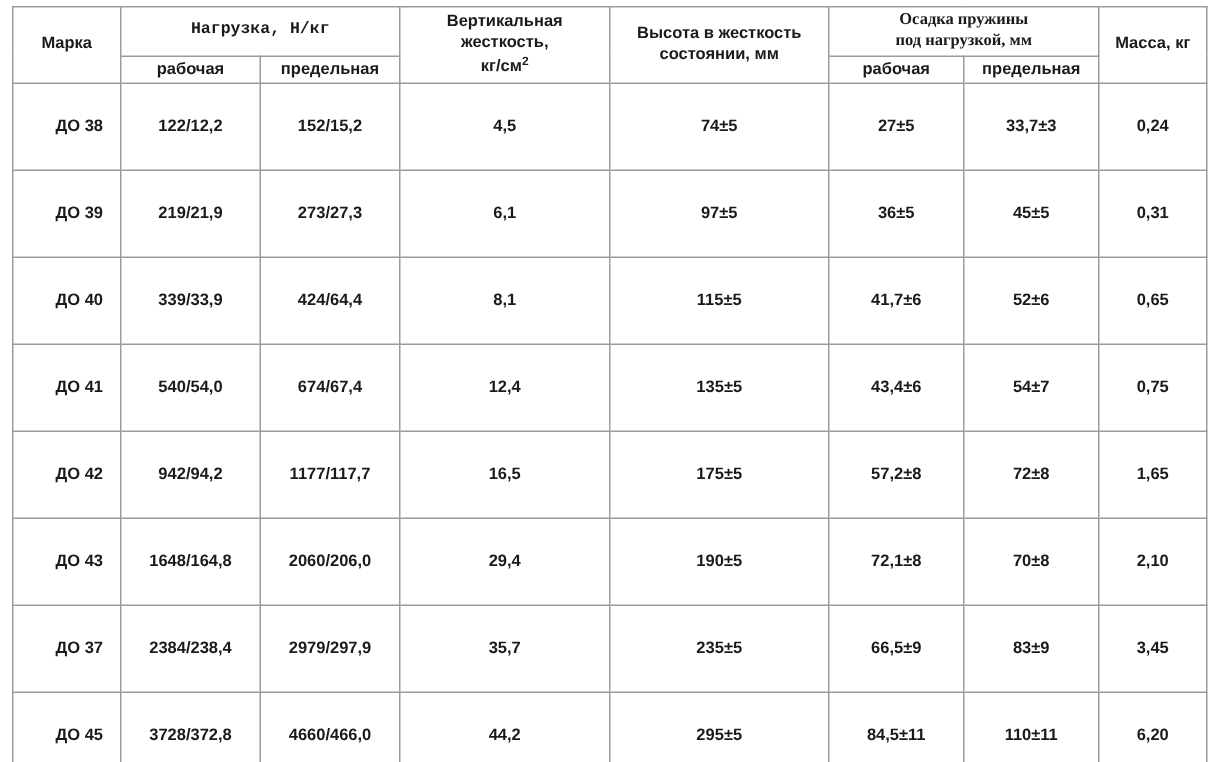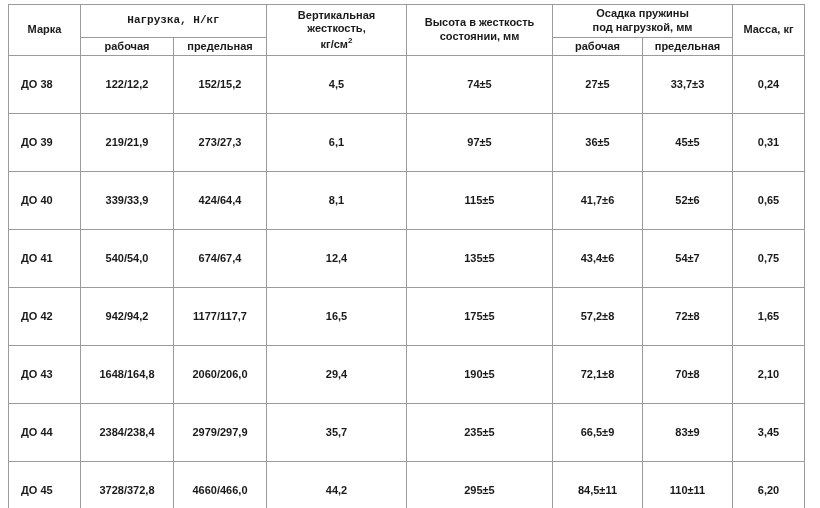--- a/index.html
+++ b/index.html
@@ -47,34 +47,34 @@
   }
   thead tr.head-top th,
   thead tr.head-sub th {
     height: 1px;
   }
   .head-top th { }
   .hdr-marka     { width: 72px; }
   .hdr-load      { width: 186px; font-family: Liberation Mono, monospace; }
   .hdr-stiff     { width: 140px; }
   .hdr-height    { width: 146px; }
-  .hdr-sag       { width: 180px; }
+  .hdr-sag       { width: 180px; font-family: Liberation Serif, serif; }
   .hdr-mass      { width: 72px; }
   .sub-work      { width: 93px; }
   .sub-limit     { width: 93px; }
   .sub-work2     { width: 90px; }
   .sub-limit2    { width: 90px; }
   tbody td {
     height: 58px;
     font-weight: bold;
     font-size: 11px;
   }
   tbody td.marka {
     text-align: left;
-    padding-left: 12px;
+    padding-left: 28px;
   }
   .multiline {
     display: block;
   }
   .sup {
     font-size: 8px;
     vertical-align: super;
   }
 </style>
 </head>
@@ -173,21 +173,21 @@
           <td class="marka">ДО 43</td>
           <td>1648/164,8</td>
           <td>2060/206,0</td>
           <td>29,4</td>
           <td>190±5</td>
           <td>72,1±8</td>
           <td>70±8</td>
           <td>2,10</td>
         </tr>
         <tr>
-          <td class="marka">ДО 44</td>
+          <td class="marka">ДО 37</td>
           <td>2384/238,4</td>
           <td>2979/297,9</td>
           <td>35,7</td>
           <td>235±5</td>
           <td>66,5±9</td>
           <td>83±9</td>
           <td>3,45</td>
         </tr>
         <tr>
           <td class="marka">ДО 45</td>

